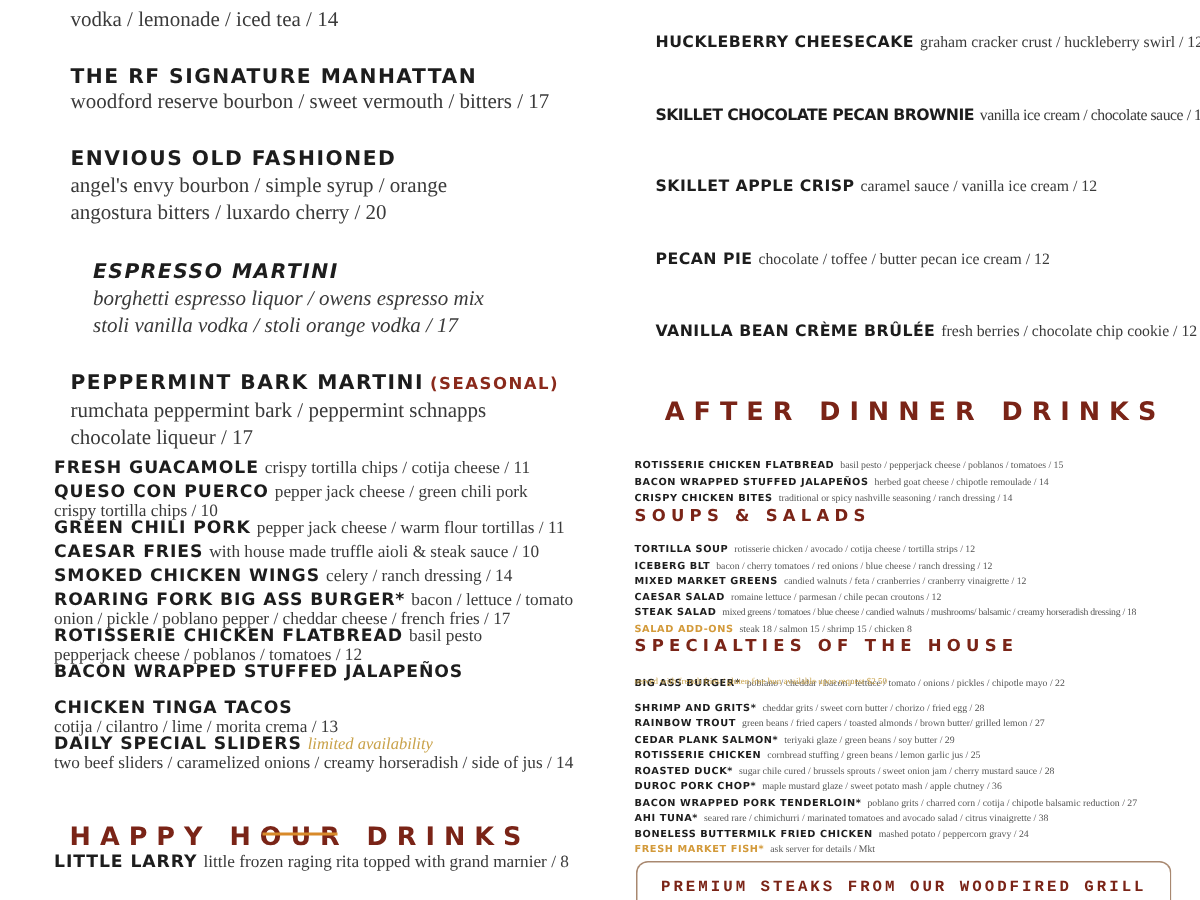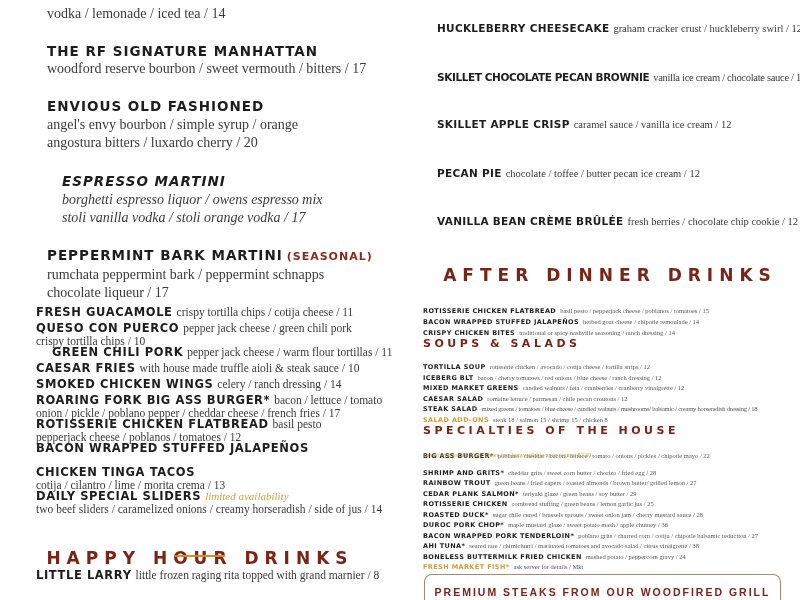--- a/index.html
+++ b/index.html
@@ -27,21 +27,21 @@
   .ds-desc { font-size:10.5px; }
 
   
   .sm-name { font-size:6.5px; letter-spacing:0.4px; }
   .sm-desc { font-size:6.5px; color:#555; }
   .sm-gold { color:#d39a3a; }
   .sub-title { font-family:"DejaVu Sans", "Liberation Sans", sans-serif; font-weight:bold; color:#7a2417; letter-spacing:3.5px; font-size:11px; }
   .note { color:#c9a24a; font-size:6px; }
 
   .steak-box { border:1.5px solid #a88870; border-bottom:none; border-radius:8px 8px 0 0; }
-  .steak-title { font-family:Liberation Sans, sans-serif; font-weight:bold; color:#7a2417; letter-spacing:2px; font-size:10.5px; }
+  .steak-title { font-family:Liberation Mono, monospace; font-weight:bold; color:#7a2417; letter-spacing:2px; font-size:10.5px; }
   .line { white-space:nowrap; }
 </style>
 </head>
 <body>
 
 <div>
 
   <div class="abs desc ck-desc line" style="left:47px;top:5px;">vodka / lemonade / iced tea / 14</div>
 
   <div class="abs" style="left:47px;top:43px;">
@@ -74,21 +74,21 @@
     <span class="name ap-name">FRESH GUACAMOLE</span>
     <span class="desc ap-desc">crispy tortilla chips / cotija cheese / 11</span>
   </div>
 
   <div class="abs" style="left:36px;top:318px;">
     <div class="line"><span class="name ap-name">QUESO CON PUERCO</span>
     <span class="desc ap-desc">pepper jack cheese / green chili pork</span></div>
     <div class="desc ap-sub line">crispy tortilla chips / 10</div>
   </div>
 
-  <div class="abs line" style="left:52px;top:342px;">
+  <div class="abs line" style="left:36px;top:342px;">
     <span class="name ap-name">GREEN CHILI PORK</span>
     <span class="desc ap-desc">pepper jack cheese / warm flour tortillas / 11</span>
   </div>
 
   <div class="abs line" style="left:36px;top:358px;">
     <span class="name ap-name">CAESAR FRIES</span>
     <span class="desc ap-desc">with house made truffle aioli &amp; steak sauce / 10</span>
   </div>
 
   <div class="abs line" style="left:36px;top:374px;">

